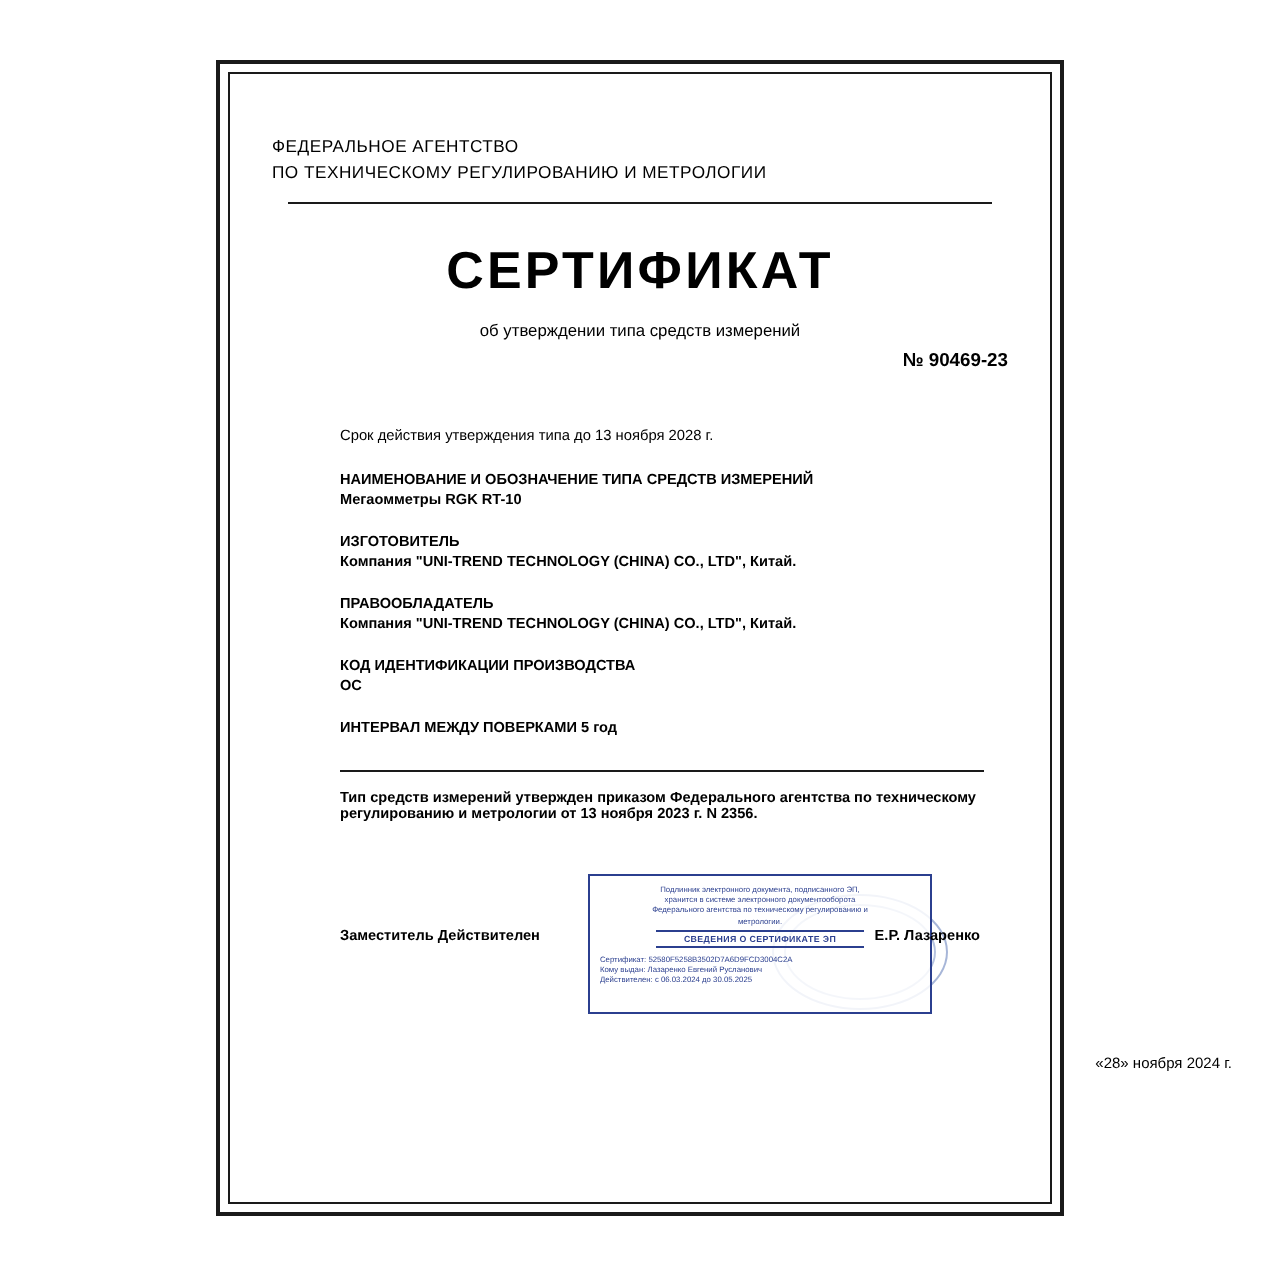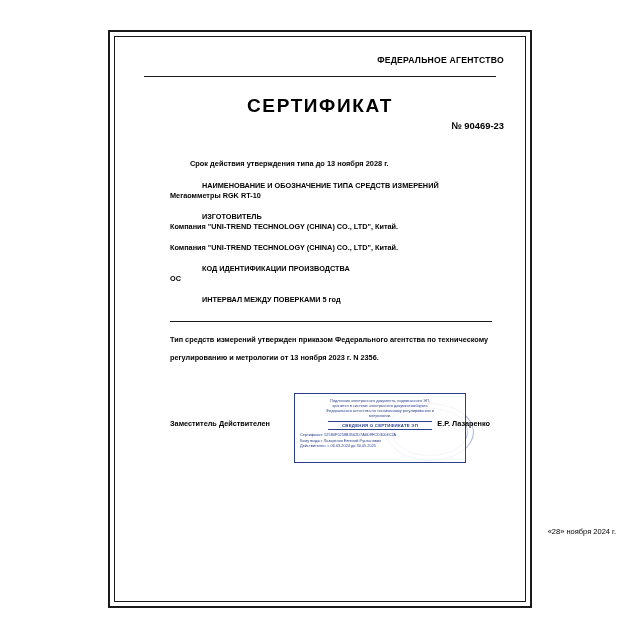--- a/index.html
+++ b/index.html
@@ -42,35 +42,35 @@
   .content {
     position: absolute;
     left: 114px;
     top: 36px;
     width: 412px;
     height: 566px;
     box-sizing: border-box;
     padding: 14px 22px 10px 22px;
   }
   .agency {
-    text-align: right;
+    text-align: left;
     font-size: 8.6px;
-    font-weight: bold;
+    font-weight: normal;
     letter-spacing: 0.25px;
     line-height: 12.5px;
-    margin-top: 4px;
+    margin-top: 17px;
   }
   .agency div { white-space: nowrap; }
   .rule {
     border-bottom: 1px solid #1a1a1a;
     margin: 9px 8px 0 8px;
   }
   .title {
     text-align: center;
-    font-size: 19px;
+    font-size: 26px;
     font-weight: bold;
     letter-spacing: 1.6px;
     margin-top: 18px;
   }
   .subtitle {
     text-align: center;
     font-size: 8.4px;
     margin-top: 8px;
     line-height: 12px;
   }
@@ -80,46 +80,44 @@
     font-weight: bold;
     margin-top: 3px;
   }
   .body {
     margin-top: 28px;
     padding-left: 34px;
     padding-right: 12px;
   }
   .validity {
     font-size: 7.4px;
-    font-weight: bold;
+    font-weight: normal;
     margin-bottom: 13px;
-    margin-left: 20px;
   }
   .block {
     margin-bottom: 11px;
   }
   .block .lbl {
     font-size: 7.3px;
     font-weight: bold;
     line-height: 10px;
-    margin-left: 32px;
   }
   .block .val {
     font-size: 7.3px;
     font-weight: bold;
     line-height: 10px;
   }
   .rule2 {
     border-bottom: 1px solid #1a1a1a;
     margin: 16px 0 0 0;
   }
   .order {
     font-size: 7.3px;
     font-weight: bold;
-    line-height: 18px;
+    line-height: 8px;
     margin-top: 9px;
     text-align: justify;
     padding-right: 4px;
   }
   .sign-row {
     position: relative;
     margin-top: 34px;
     height: 60px;
   }
   .sign-left {
@@ -200,42 +198,45 @@
 
 <div class="page">
 
   <div class="frame-outer"></div>
   <div class="frame-inner"></div>
 
   <div class="content">
 
     <div class="agency">
       <div>ФЕДЕРАЛЬНОЕ АГЕНТСТВО</div>
+      <div>ПО ТЕХНИЧЕСКОМУ РЕГУЛИРОВАНИЮ И МЕТРОЛОГИИ</div>
     </div>
 
     <div class="rule"></div>
 
     <div class="title">СЕРТИФИКАТ</div>
+    <div class="subtitle">об утверждении типа средств измерений</div>
     <div class="number">№ 90469-23</div>
 
     <div class="body">
 
       <div class="validity">Срок действия утверждения типа до 13 ноября 2028 г.</div>
 
       <div class="block">
         <div class="lbl">НАИМЕНОВАНИЕ И ОБОЗНАЧЕНИЕ ТИПА СРЕДСТВ ИЗМЕРЕНИЙ</div>
         <div class="val">Мегаомметры RGK RT-10</div>
       </div>
 
       <div class="block">
         <div class="lbl">ИЗГОТОВИТЕЛЬ</div>
         <div class="val">Компания "UNI-TREND TECHNOLOGY (CHINA) CO., LTD", Китай.</div>
       </div>
 
       <div class="block">
+        <div class="lbl">ПРАВООБЛАДАТЕЛЬ</div>
         <div class="val">Компания "UNI-TREND TECHNOLOGY (CHINA) CO., LTD", Китай.</div>
       </div>
 
       <div class="block">
         <div class="lbl">КОД ИДЕНТИФИКАЦИИ ПРОИЗВОДСТВА</div>
         <div class="val">ОС</div>
       </div>
 
 
       <div class="block">

